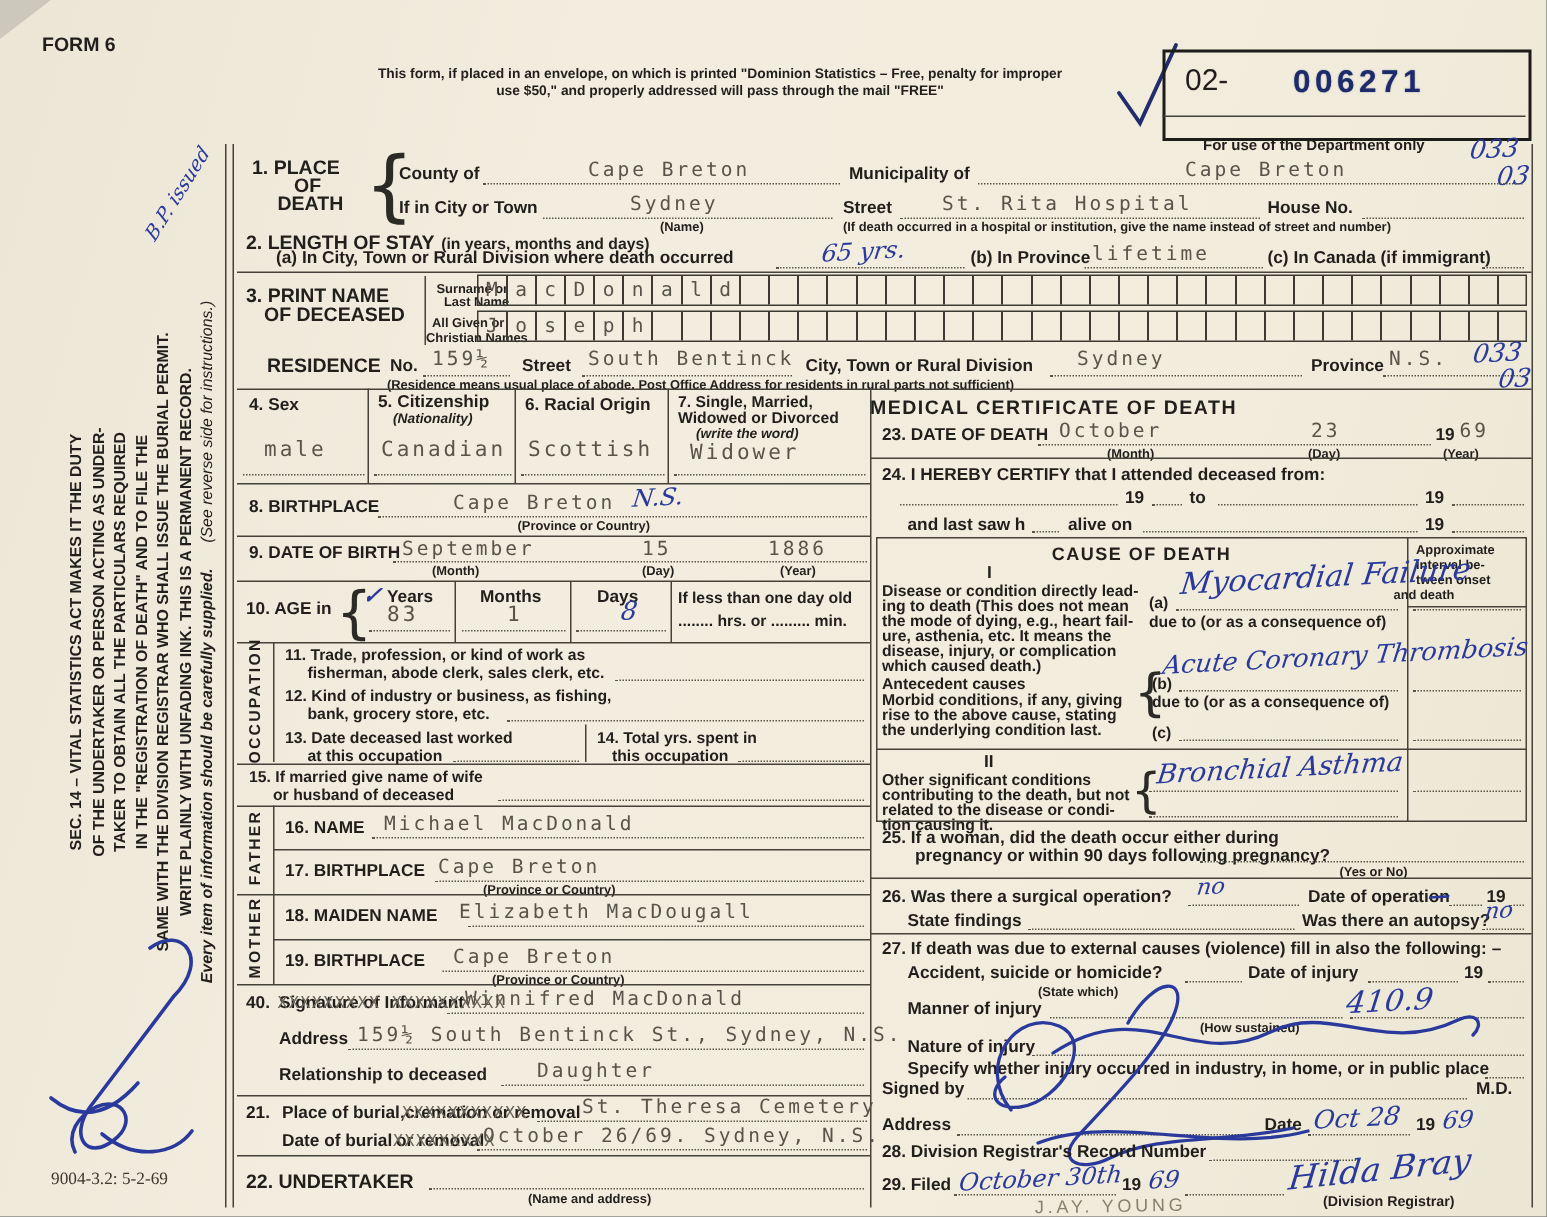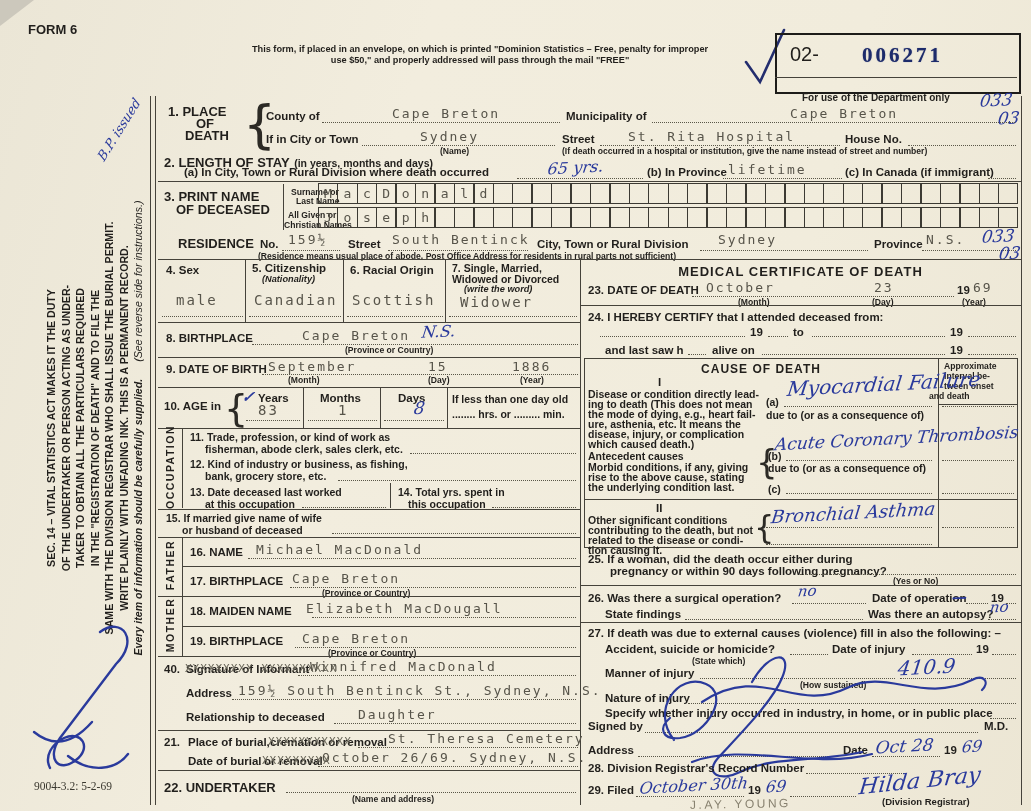--- a/index.html
+++ b/index.html
@@ -20,21 +20,21 @@
   .hline{position:absolute;border-top:1.6px solid #45423a;}
   .vline{position:absolute;border-left:1.6px solid #45423a;}
   .dot{position:absolute;border-bottom:1.6px dotted #5a5748;height:1px;}
   .boxrow{position:absolute;box-sizing:border-box;border:1.6px solid #3c3a33;
     background:repeating-linear-gradient(to right,transparent 0 18.1px,#3c3a33 18.1px 19.44px);}
   .boxtext{font-family:"DejaVu Sans Mono",monospace;font-size:13px;color:#57544a;
     letter-spacing:11.62px;padding-left:5px;line-height:19px;}
   .vert{position:absolute;transform:rotate(-90deg);transform-origin:center;
     font-weight:bold;font-size:10.5px;letter-spacing:1.5px;text-align:center;}
   .brace{font-weight:normal;color:#2c2a25;font-family:"DejaVu Sans",sans-serif;}
-  .stamp{font-family:Liberation Serif, serif;font-weight:bold;color:#1d2b6b;
+  .stamp{font-family:Liberation Sans, sans-serif;font-weight:bold;color:#1d2b6b;
     font-size:21px;letter-spacing:3px;text-shadow:0 0 1px rgba(29,43,107,.55);}
   .xover{font-family:"DejaVu Sans Mono",monospace;color:#6a675a;font-size:11px;letter-spacing:1px;}
   .pencil{font-family:"Liberation Sans",sans-serif;color:#87816f;font-size:12px;letter-spacing:2.5px;
     transform:rotate(-1deg);}
   .sideblock{position:absolute;left:-178px;top:372px;width:556px;height:112px;
     transform:rotate(-90deg);text-align:center;font-weight:bold;font-size:10.6px;line-height:14.5px;}
   .corner{position:absolute;left:0;top:0;width:34px;height:26px;background:#ccc8bc;
     clip-path:polygon(0 0,100% 0,0 100%);}
   svg{position:absolute;overflow:visible;}
 </style>
@@ -275,21 +275,21 @@
   <div class="abs lbl" style="left:264px;top:755px">or removal</div>
   <div class="abs xover" style="left:262px;top:754px">XXXXXXXXX</div>
   <div class="dot" style="left:318px;top:765px;width:260px"></div>
   <div class="abs typed" style="left:322px;top:750px">October 26/69.  Sydney, N.S.</div>
   <div class="hline" style="left:158px;top:770px;width:422px"></div>
 
   <div class="abs lbl13" style="left:164px;top:780px">22. UNDERTAKER</div>
   <div class="dot" style="left:286px;top:791px;width:290px"></div>
   <div class="abs note" style="left:352px;top:794px">(Name and address)</div>
 
-  <div class="abs" style="left:580px;top:264px;width:441px;text-align:center;font-weight:bold;font-size:13px;letter-spacing:1px">MEDICAL CERTIFICATE OF DEATH</div>
+  <div class="abs" style="left:580px;top:264px;width:441px;font-weight:bold;font-size:13px;letter-spacing:1px">MEDICAL CERTIFICATE OF DEATH</div>
   <div class="abs lbl" style="left:588px;top:284px">23. DATE OF DEATH</div>
   <div class="dot" style="left:692px;top:295px;width:262px"></div>
   <div class="abs typed" style="left:706px;top:280px">October</div>
   <div class="abs typed" style="left:874px;top:280px">23</div>
   <div class="abs lbl" style="left:957px;top:284px">19</div>
   <div class="abs typed" style="left:973px;top:280px">69</div>
   <div class="abs note" style="left:738px;top:297px">(Month)</div>
   <div class="abs note" style="left:872px;top:297px">(Day)</div>
   <div class="abs note" style="left:962px;top:297px">(Year)</div>
   <div class="hline" style="left:580px;top:305px;width:441px;border-top-width:1px"></div>

